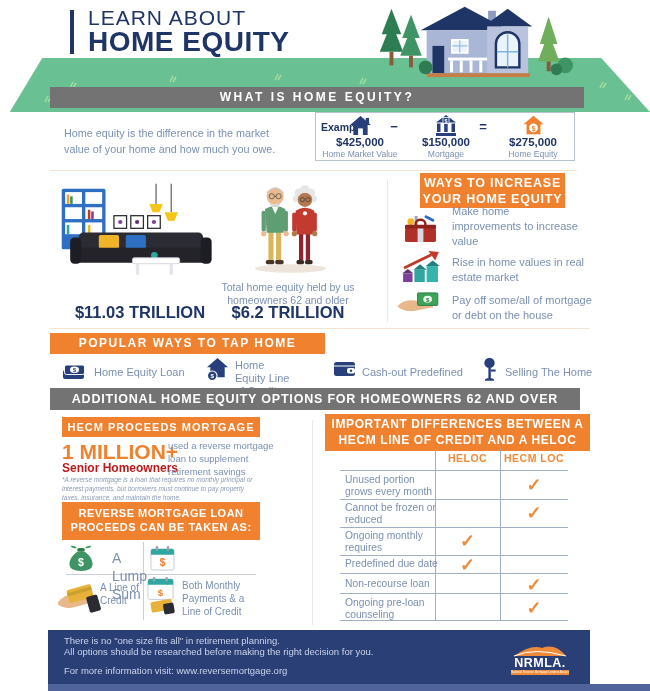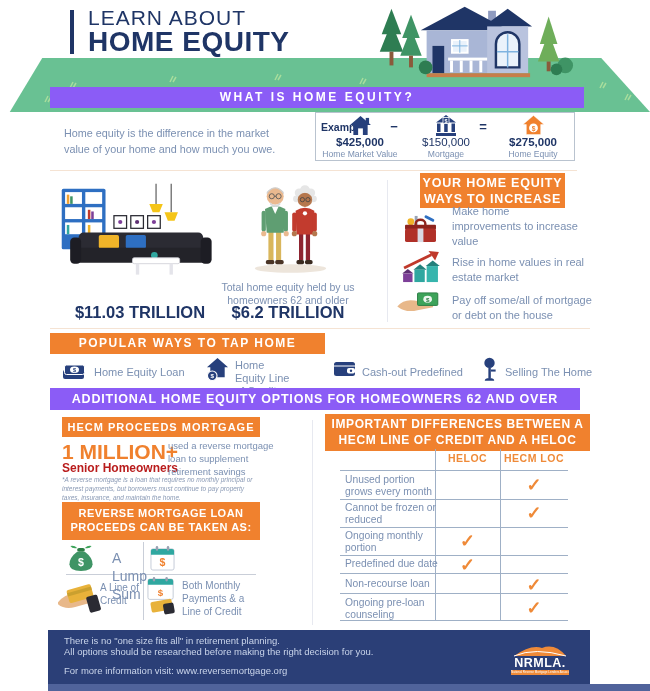--- a/index.html
+++ b/index.html
@@ -2,21 +2,21 @@
 <html><head>
 <meta charset="utf-8">
 <style>
   html,body{margin:0;padding:0;background:#fff;}
   .page{position:relative;width:650px;height:691px;background:#fff;overflow:hidden;
         font-family:"Liberation Sans",sans-serif;}
   .abs{position:absolute;}
   .navy{color:#1f3566;}
   .body-txt{color:#7b90b2;}
   .obar{background:#f0812e;color:#fff;font-weight:bold;text-align:center;}
-  .nbar{background:#8b5cf6;color:#fff;font-weight:bold;text-align:center;}
+  .nbar{background:#737373;color:#fff;font-weight:bold;text-align:center;}
   .ctr{text-align:center;}
   .check{color:#ef8a38;font-size:18px;font-weight:bold;text-align:center;line-height:18px;}
   .hline{background:#9fb0c6;height:1px;}
   .vline{background:#9fb0c6;width:1px;}
   .softline{background:#f5e3d3;height:1px;}
   .softv{background:#e7e9f0;width:1px;}
 </style>
 </head>
 <body>
 
@@ -95,21 +95,21 @@
 
   <svg class="abs" style="left:436px;top:115px;" width="20" height="21" viewBox="0 0 20 21">
     <path d="M10 0 L0 7.5 h20 Z" fill="#27407c"></path>
     <rect x="1" y="8.5" width="3.5" height="8.5" fill="#27407c"></rect>
     <rect x="8.2" y="8.5" width="3.5" height="8.5" fill="#27407c"></rect>
     <rect x="15.5" y="8.5" width="3.5" height="8.5" fill="#27407c"></rect>
     <rect x="0" y="18" width="20" height="3" fill="#27407c"></rect>
     <rect x="7" y="2.5" width="6" height="6" fill="#27407c" stroke="#fff" stroke-width="0.8"></rect>
     <text x="10" y="7.5" font-size="5.5" font-weight="bold" fill="#fff" text-anchor="middle" font-family="Liberation Sans,sans-serif">$</text>
   </svg>
-  <div class="abs navy ctr" style="left:411px;top:136px;width:70px;font-size:11.5px;font-weight:normal;">$150,000</div>
+  <div class="abs navy ctr" style="left:411px;top:136px;width:70px;font-size:11.5px;font-weight:bold;">$150,000</div>
   <div class="abs body-txt ctr" style="left:411px;top:149px;width:70px;font-size:8.6px;">Mortgage</div>
   <div class="abs navy" style="left:477px;top:119px;width:12px;font-size:13px;font-weight:bold;text-align:center;">=</div>
 
   <svg class="abs" style="left:522px;top:115px;" width="23" height="21" viewBox="0 0 24 21">
     <path d="M12 0 L1 9.5 h3.5 V20 h15 V9.5 H23 Z" fill="#f0812e"></path>
     <path d="M12 0 L1 9.5 h3.5 V20 h15 V9.5 H23 Z" fill="none" stroke="#fff" stroke-width="0.5"></path>
     <circle cx="12" cy="13" r="4.6" fill="#fff"></circle>
     <text x="12" y="15.8" font-size="7" font-weight="bold" fill="#f0812e" text-anchor="middle" font-family="Liberation Sans,sans-serif">$</text>
   </svg>
   <div class="abs navy ctr" style="left:498px;top:136px;width:70px;font-size:11.5px;font-weight:bold;">$275,000</div>
@@ -198,22 +198,22 @@
   </svg>
   <div class="abs body-txt ctr" style="left:210px;top:281px;width:156px;font-size:10.5px;line-height:1.25;">
     <span>Total home equity held by us</span><br>
     <span>homeowners 62 and older</span>
   </div>
   <div class="abs navy ctr" style="left:210px;top:303px;width:156px;font-size:16.5px;font-weight:bold;">$6.2 TRILLION</div>
 
   <div class="abs softv" style="left:387px;top:180px;height:142px;"></div>
 
   <div class="abs obar" style="left:420px;top:173px;width:145px;height:32px;font-size:12.5px;letter-spacing:0.8px;line-height:1.25;padding-top:3px;">
+    <div>WAYS TO INCREASE</div>
     <div>YOUR HOME EQUITY</div>
-    <div>WAYS TO INCREASE</div>
   </div>
 
   <svg class="abs" style="left:403px;top:214px;" width="35" height="30" viewBox="0 0 36 31">
     <circle cx="8" cy="8" r="3.5" fill="#f0b429"></circle>
     <rect x="12" y="2" width="3" height="10" fill="#98a2b3"></rect>
     <rect x="22" y="3" width="11" height="3" rx="1.5" fill="#2e6fc2" transform="rotate(28 27 4)"></rect>
     <path d="M13 13 v-3 a5 4 0 0 1 10 0 v3" fill="none" stroke="#8e241d" stroke-width="2.5"></path>
     <rect x="2" y="11" width="32" height="5" rx="1" fill="#8e241d"></rect>
     <rect x="2" y="15" width="32" height="14" rx="2" fill="#b03028"></rect>
     <rect x="15" y="15" width="6" height="14" fill="#d9d9e3"></rect>
@@ -348,21 +348,21 @@
   <div class="abs hline" style="left:340px;top:620px;width:228px;"></div>
 
   <div class="abs body-txt" style="left:345px;top:474px;width:92px;font-size:10.3px;line-height:1.2;">Unused portion grows every month</div>
   <div class="abs check" style="left:435px;top:476px;width:65px;"></div>
   <div class="abs check" style="left:500px;top:476px;width:68px;">✓</div>
 
   <div class="abs body-txt" style="left:345px;top:502px;width:92px;font-size:10.3px;line-height:1.2;">Cannot be frozen or reduced</div>
   <div class="abs check" style="left:435px;top:504px;width:65px;"></div>
   <div class="abs check" style="left:500px;top:504px;width:68px;">✓</div>
 
-  <div class="abs body-txt" style="left:345px;top:530px;width:92px;font-size:10.3px;line-height:1.2;">Ongoing monthly portion</div>
+  <div class="abs body-txt" style="left:345px;top:530px;width:92px;font-size:10.3px;line-height:1.2;">Ongoing monthly requires</div>
   <div class="abs check" style="left:435px;top:532px;width:65px;">✓</div>
   <div class="abs check" style="left:500px;top:532px;width:68px;"></div>
 
   <div class="abs body-txt" style="left:345px;top:558px;width:92px;font-size:10.3px;line-height:1.2;white-space:nowrap;">Predefined due date</div>
   <div class="abs check" style="left:435px;top:556px;width:65px;">✓</div>
   <div class="abs check" style="left:500px;top:556px;width:68px;"></div>
 
   <div class="abs body-txt" style="left:345px;top:578px;width:92px;font-size:10.3px;line-height:1.2;white-space:nowrap;">Non-recourse loan</div>
   <div class="abs check" style="left:435px;top:576px;width:65px;"></div>
   <div class="abs check" style="left:500px;top:576px;width:68px;">✓</div>

